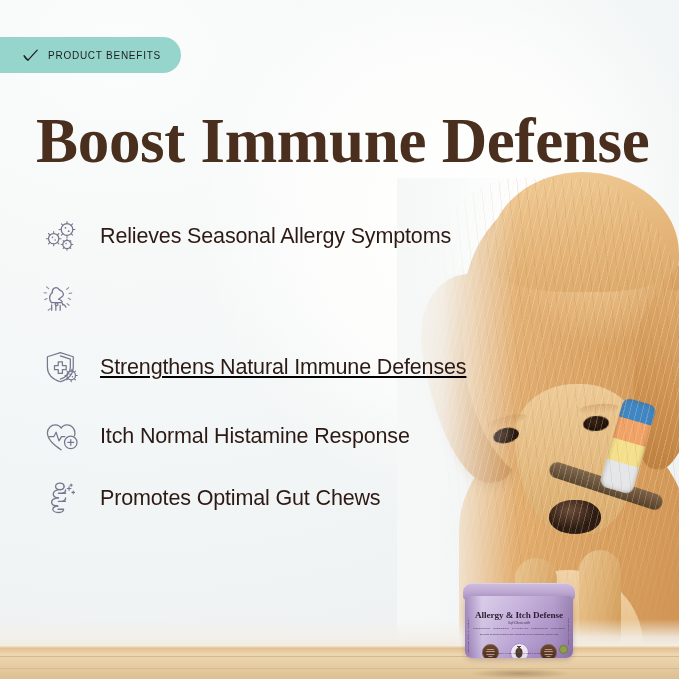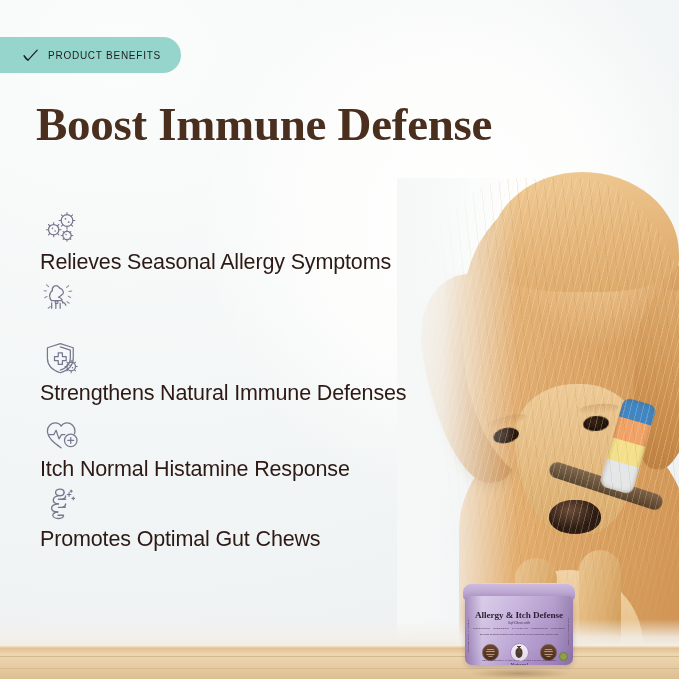--- a/index.html
+++ b/index.html
@@ -193,21 +193,21 @@
     background:radial-gradient(closest-side, rgba(110,80,45,.38), rgba(110,80,45,0) 78%);
     border-radius:50%;
   }
   .jar-lid{
     position:absolute; left:1px; top:0; width:112px; height:17px;
     border-radius:9px 9px 4px 4px;
     background:linear-gradient(180deg,#cdbcdd 0%, #bfaad3 45%, #ab93c4 100%);
     border-top:1px solid #dccfe8;
   }
   .jar-body{
-    position:absolute; left:3px; top:13px; width:108px; height:69px;
+    position:absolute; left:3px; top:13px; width:108px; height:62px;
     border-radius:5px 5px 7px 7px;
     background:
       linear-gradient(90deg, rgba(90,60,120,.30) 0%, rgba(255,255,255,.34) 16%,
                      rgba(255,255,255,.08) 48%, rgba(85,55,115,.14) 82%, rgba(70,45,100,.34) 100%),
       linear-gradient(180deg,#c7b3dd 0%, #bda6d6 40%, #b49cd0 75%, #a78cc6 100%);
     box-shadow:0 2px 5px rgba(80,55,110,.25);
     overflow:hidden;
   }
   .jar-title{
     position:absolute; left:0; right:0; top:14px;
@@ -322,54 +322,53 @@
   .badge-check{ width:17px; height:17px; display:block; flex:none; }
   .badge-label{
     font-size:10px;
     font-weight:400;
     letter-spacing:.75px;
     color:#1d1d1d;
     white-space:nowrap;
   }
 
   .headline{
-    position:absolute; left:36px; top:101px;
+    position:absolute; left:36px; top:110px;
     font-family:"Liberation Serif", serif;
     font-weight:700;
-    font-size:47px;
+    font-size:63px;
     line-height:1;
     letter-spacing:-.3px;
     color:#4a2e1e;
     text-shadow:0 1px 0 rgba(255,255,255,.35);
     white-space:nowrap;
   }
 
   .benefits{
     position:absolute; left:40px; top:206px;
     width:540px;
     display:flex; flex-direction:column;
   }
   .benefit{
-    display:flex; align-items:flex-start; 
+    display:flex; align-items:center; gap:16px;
     min-height:62px;
-    flex-direction:column;
   }
   .benefit .bicon{
     width:44px; height:44px; flex:none;
     display:flex; align-items:center; justify-content:center;
     color:#77778f;
   }
   .benefit .bicon svg{ width:40px; height:40px; display:block; }
   .benefit .btext{
     font-size:21.5px;
     line-height:1.18;
     color:#2d1a15;
     letter-spacing:-.15px;
   }
-  .benefit.two-line { min-height:76px; }
+  .benefit.two-line { min-height:76px;text-decoration:underline; }
   .benefit.two-line .btext{ max-width:370px; }
 </style>
 </head>
 <body>
 
 <div id="stage">
 
   <div class="photo-layer">
     <div class="studio-glow"></div>
 

